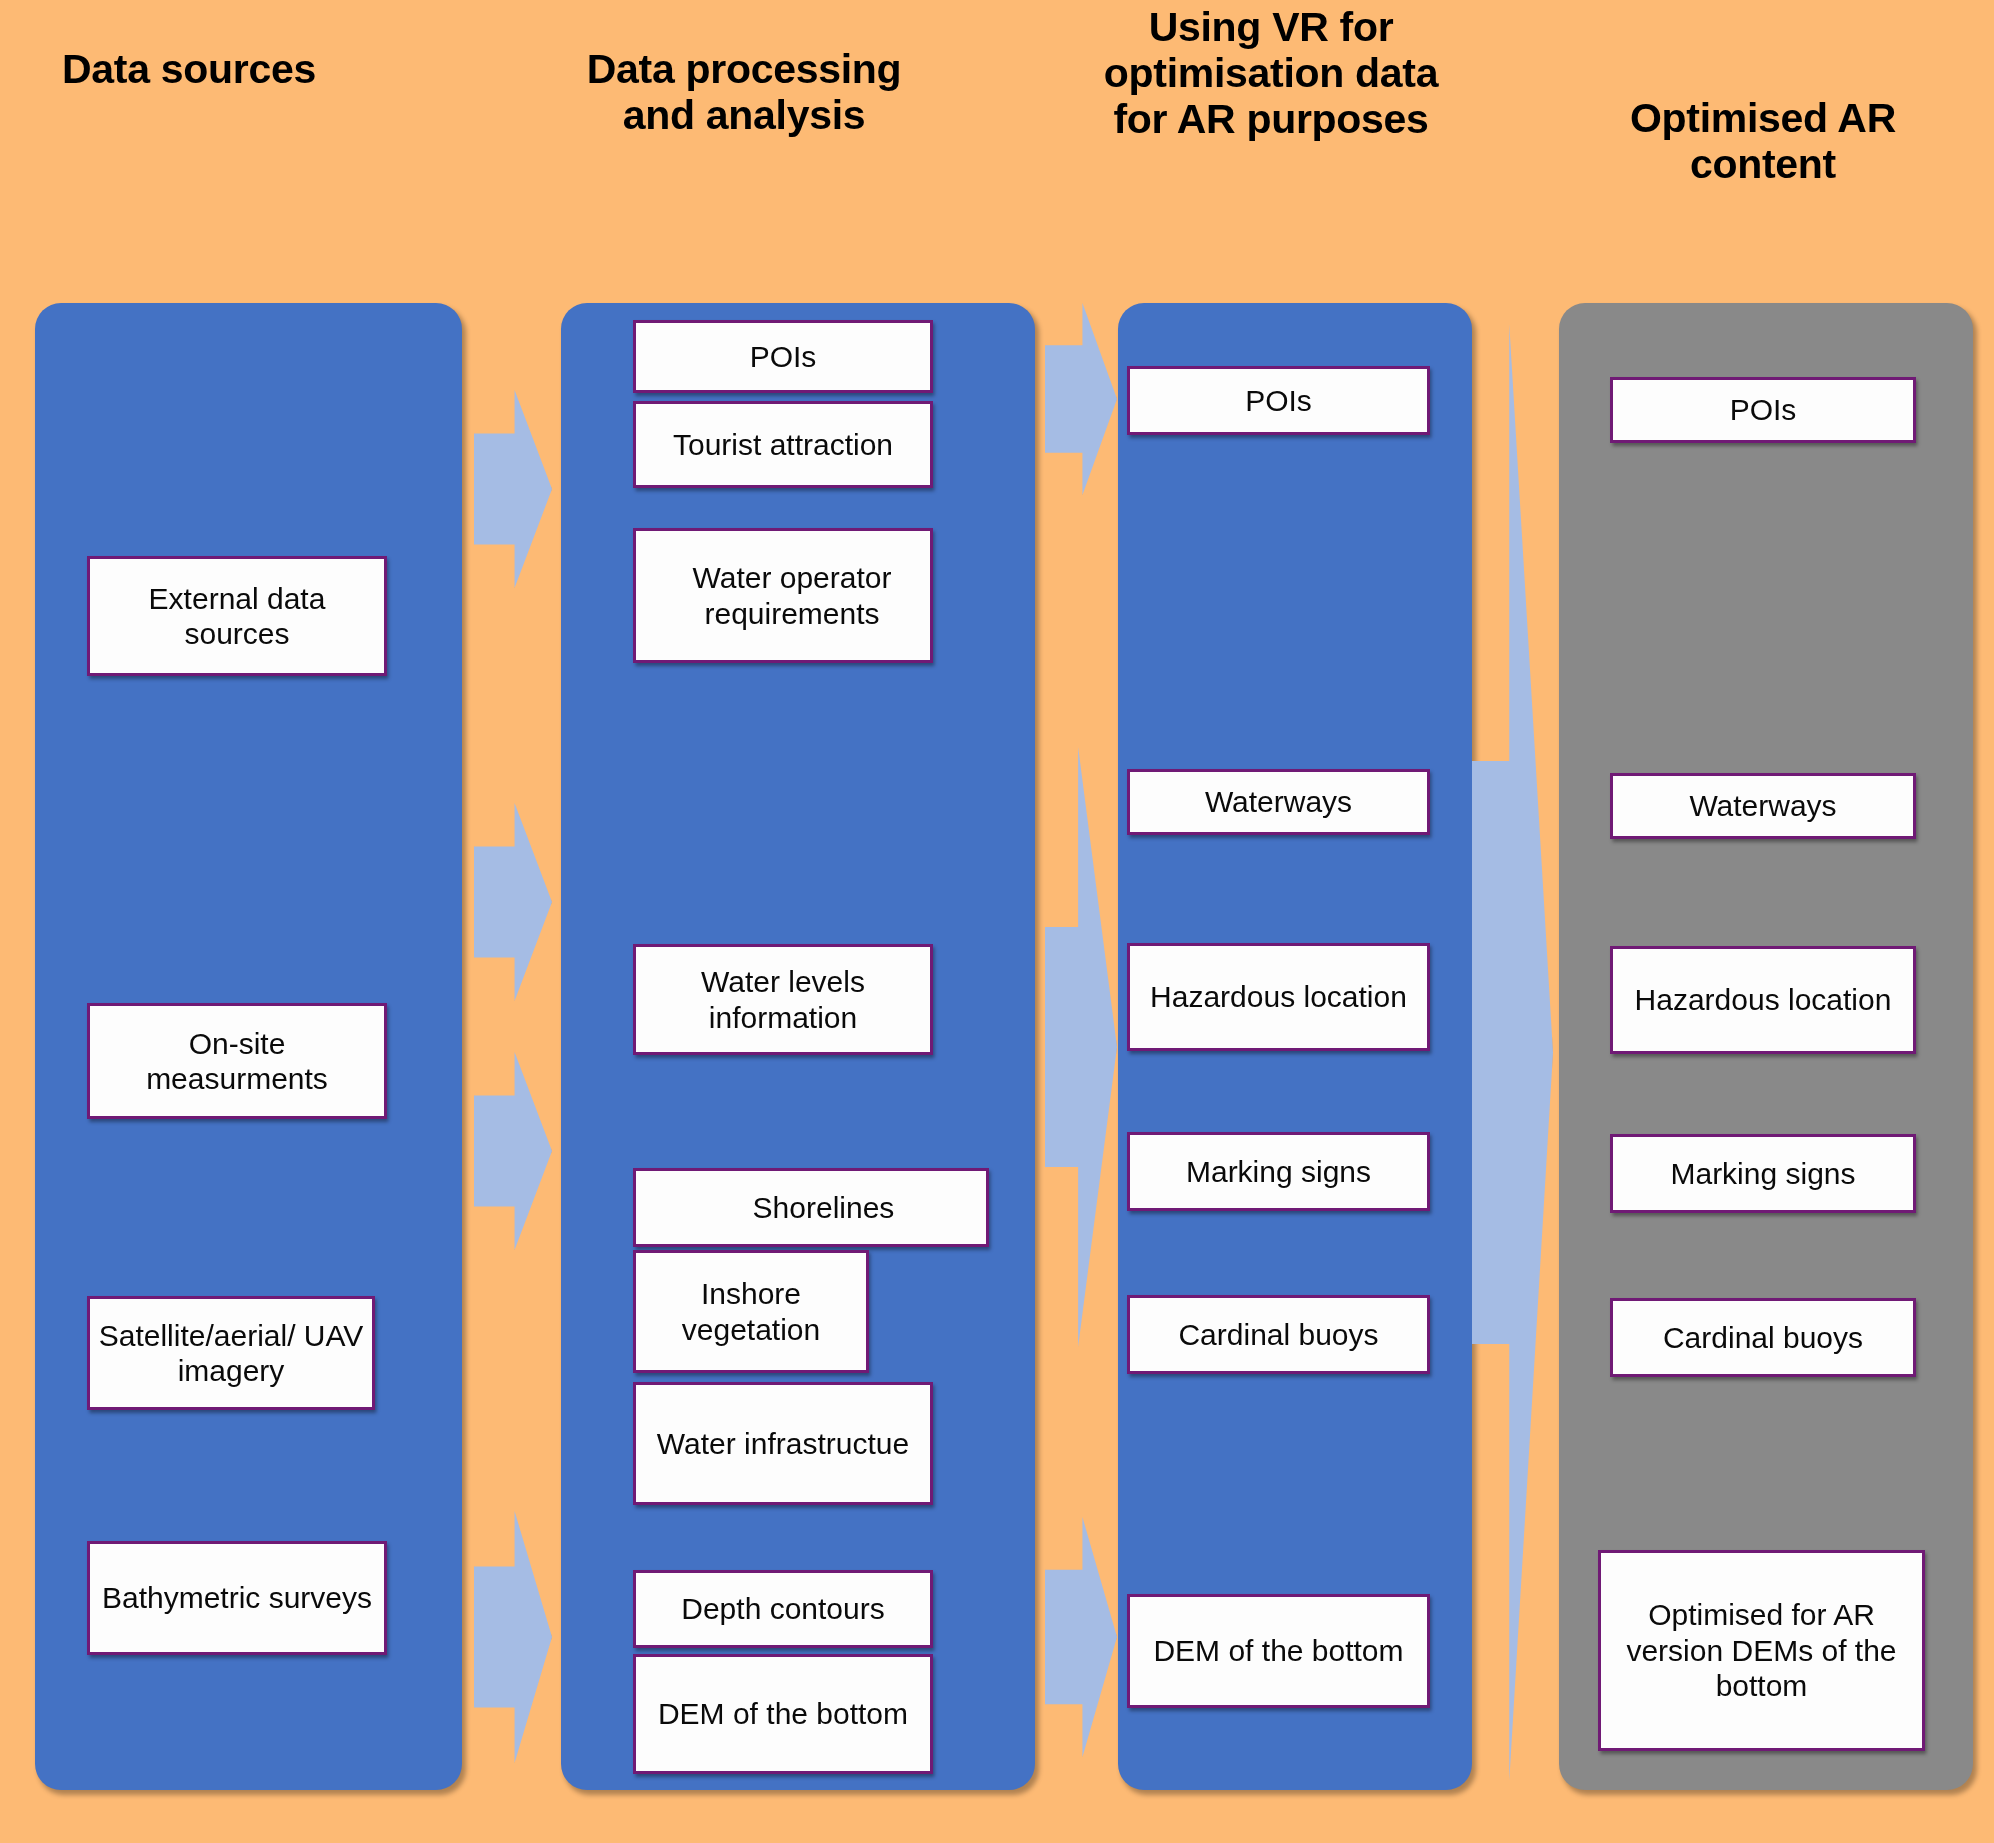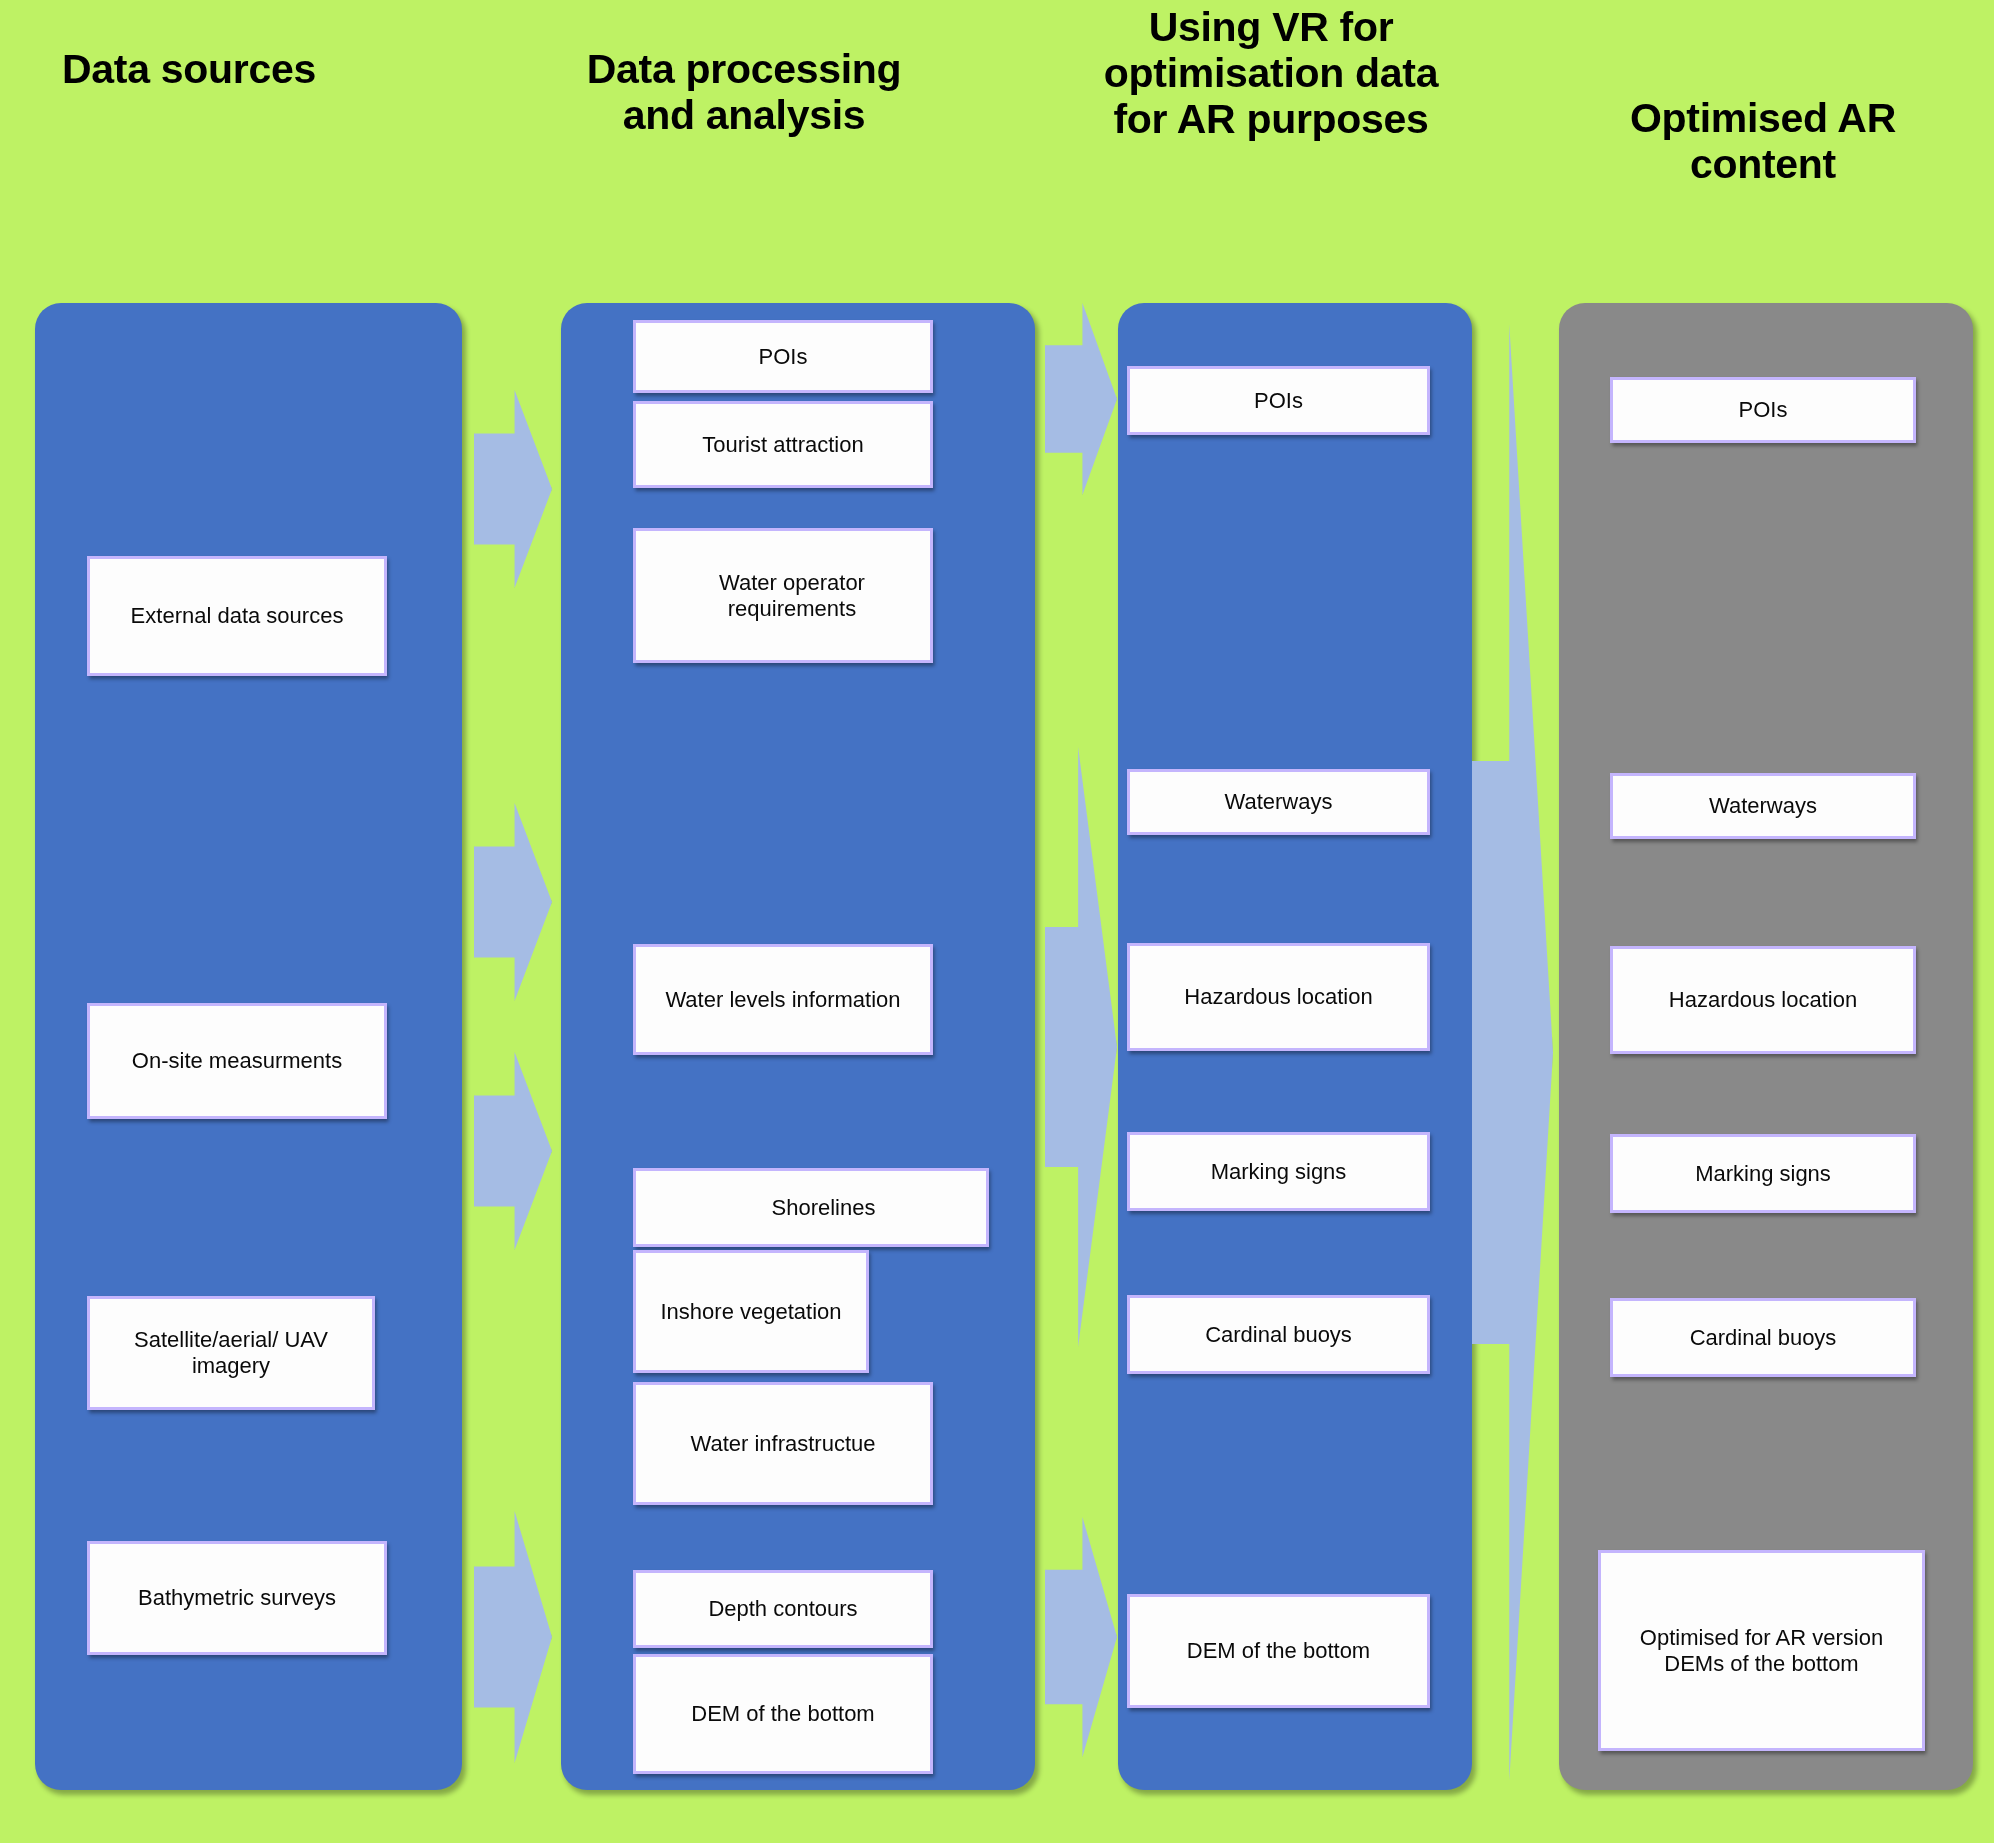--- a/index.html
+++ b/index.html
@@ -7,21 +7,21 @@
     padding: 0;
     background: #ffffff;
   }
   body {
     font-family: "Liberation Sans", sans-serif;
   }
   #canvas {
     position: relative;
     width: 1995px;
     height: 1844px;
-    background: #bef264;
+    background: #fdba74;
     overflow: hidden;
   }
 
   
   .col-heading {
     position: absolute;
     text-align: center;
     font-weight: bold;
     font-size: 41px;
     line-height: 1.12;
@@ -35,27 +35,27 @@
     border-radius: 26px;
     box-shadow: 3.6px 4.2px 5.4px rgba(0,0,0,0.30);
   }
   .col-body.blue  { background: #4472C4; }
   .col-body.gray  { background: #898989; }
 
   
   .item-box {
     position: absolute;
     background: #FDFDFD;
-    border: 3px solid #c4b5fd;
+    border: 3px solid #701a75;
     box-sizing: border-box;
     display: flex;
     align-items: center;
     justify-content: center;
     text-align: center;
-    font-size: 22px;
+    font-size: 30px;
     line-height: 1.18;
     color: #0a0a0a;
     padding: 2.4px 6px;
     box-shadow: 2.4px 3px 3.6px rgba(0,0,0,0.38);
   }
   .item-box span { display: block; width: 100%; }
 
   
   .arrow {
     position: absolute;

